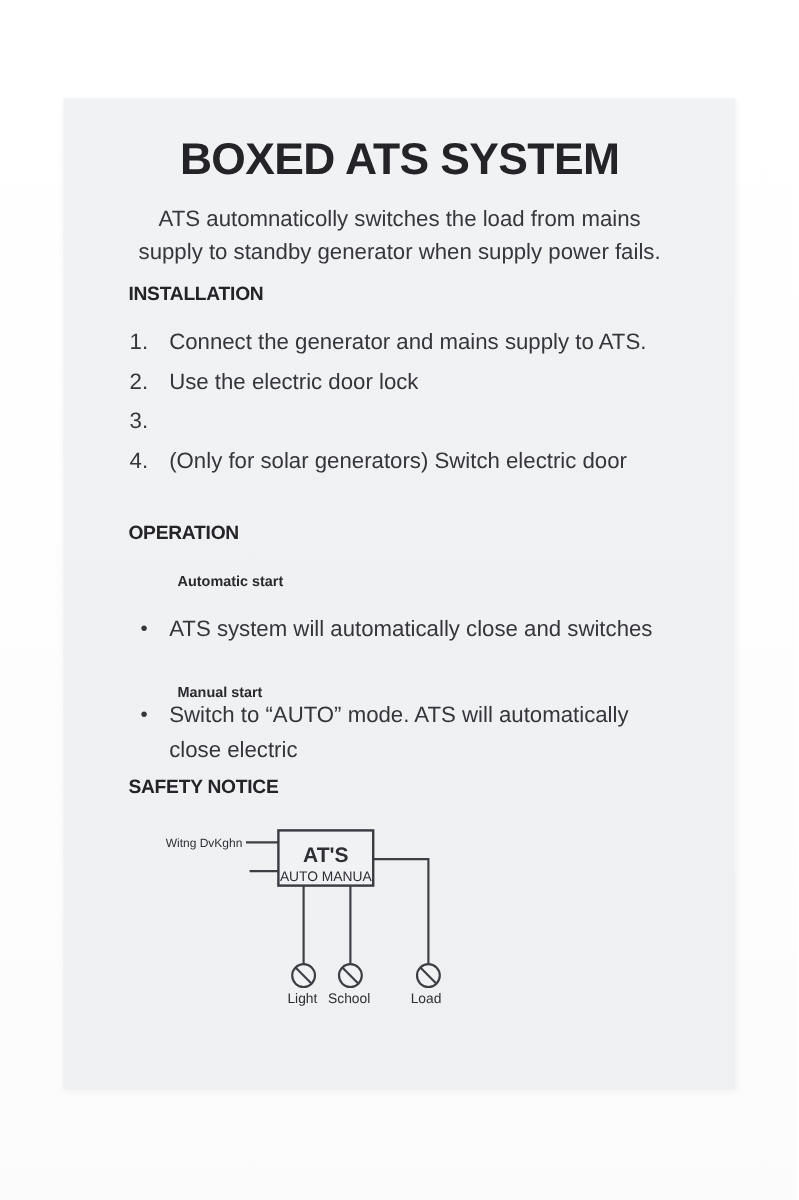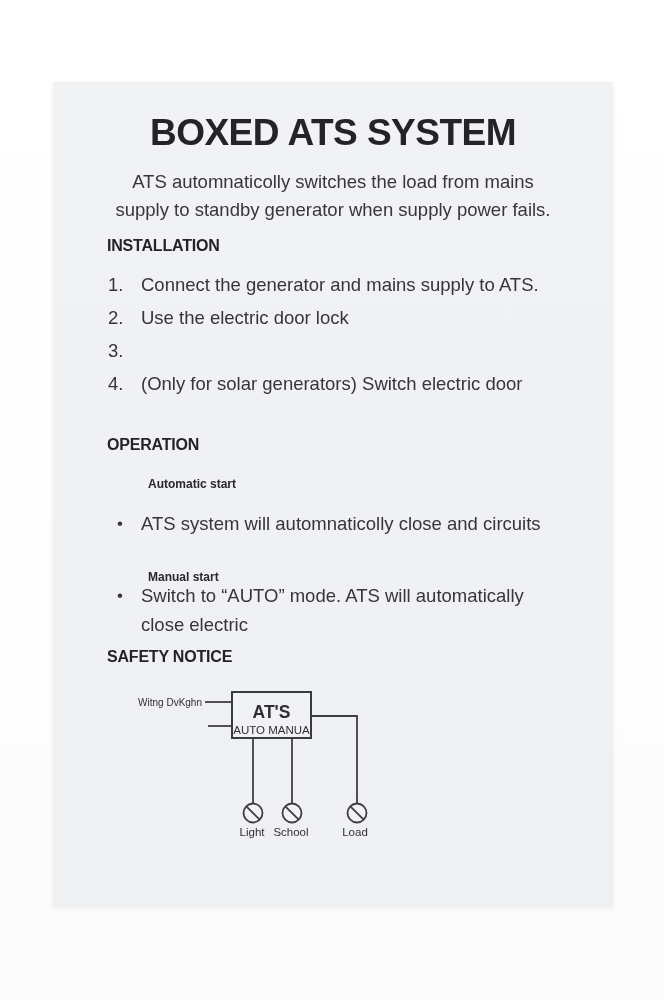--- a/index.html
+++ b/index.html
@@ -107,21 +107,21 @@
       <span class="marker">3.</span>
     </div>
     <div class="row" style="top:287px">
       <span class="marker">4.</span><div class="lines"><span class="line">(Only for solar generators) Switch electric door</span></div>
     </div>
 
     <div class="h2" style="top:354px">OPERATION</div>
 
     <div class="h3" style="top:395px">Automatic start</div>
     <div class="row bullet-row" style="top:427px">
-      <span class="marker">•</span><div class="lines"><span class="line">ATS system will automnaticolly close and circuits</span></div>
+      <span class="marker">•</span><div class="lines"><span class="line">ATS system will automatically close and switches</span></div>
     </div>
 
     <div class="h3" style="top:488px">Manual start</div>
     <div class="row bullet-row" style="top:499px">
       <span class="marker">•</span><div class="lines"><span class="line">Switch to “AUTO” mode. ATS will automatically</span><span class="line">close electric</span></div>
     </div>
 
     <div class="h2" style="top:566px">SAFETY NOTICE</div>
 
     <svg class="diagram-svg" viewBox="0 0 300 160">

